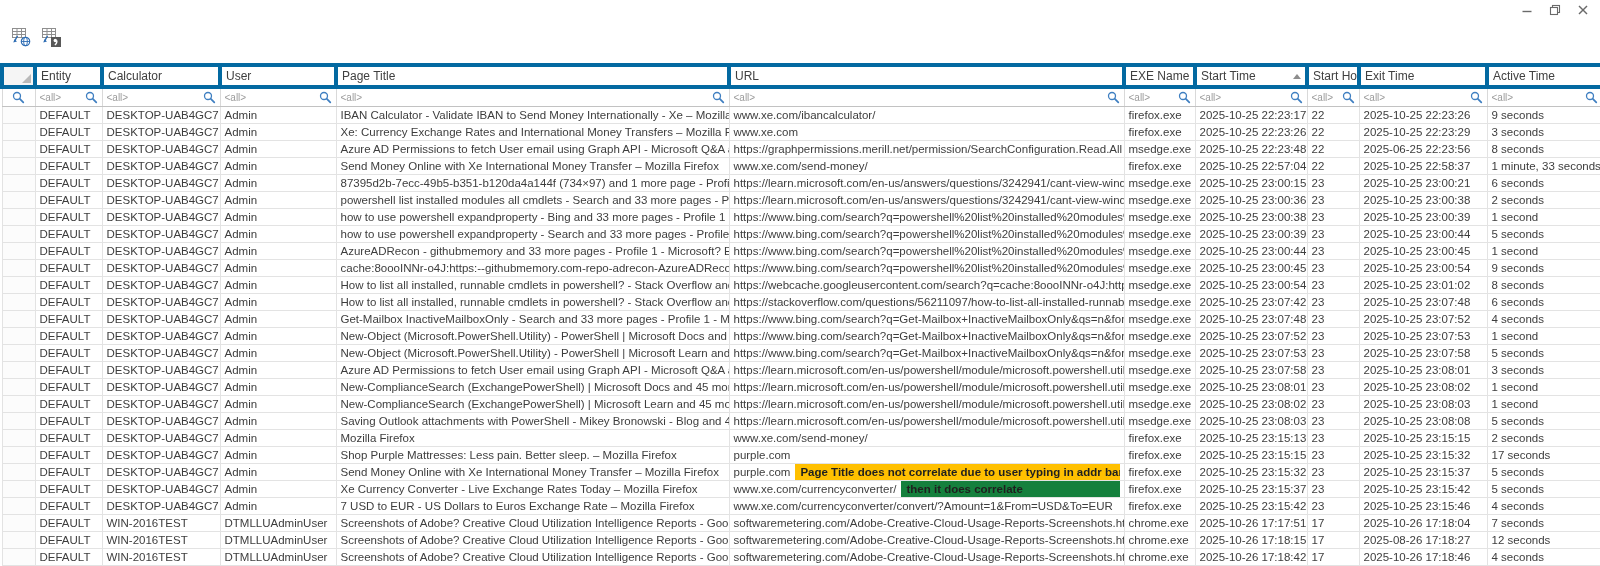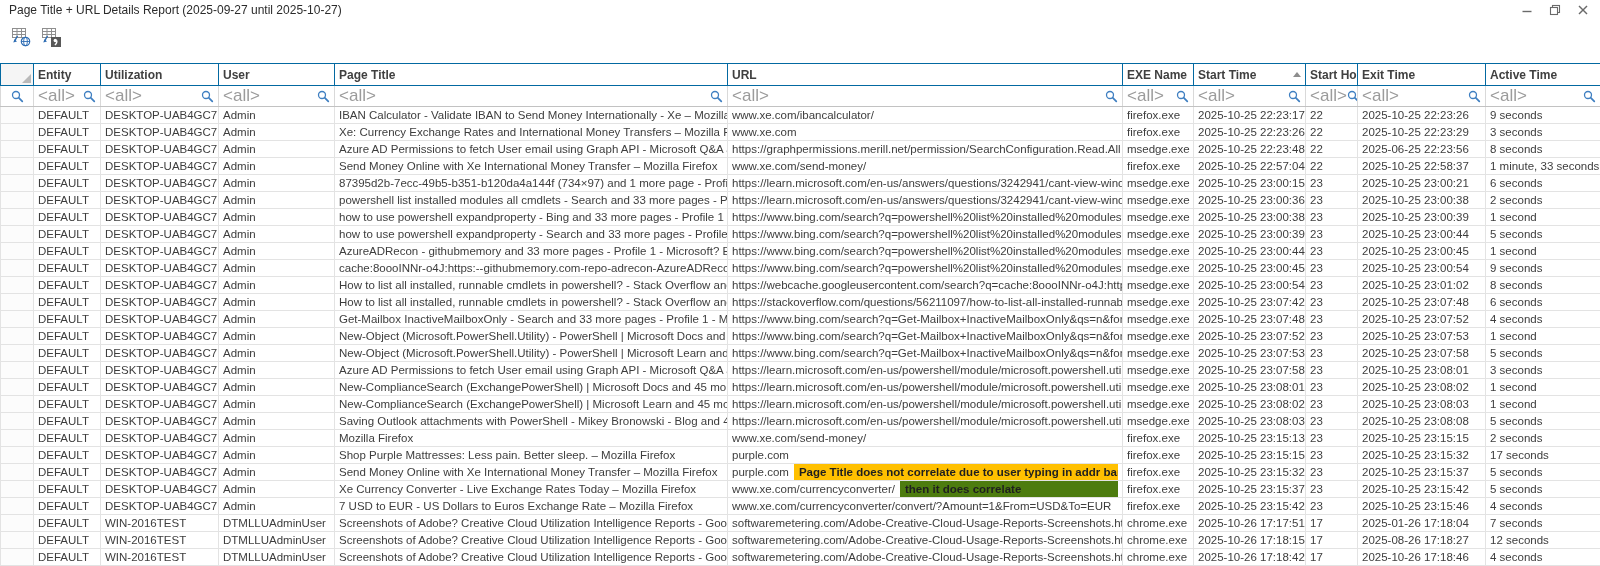--- a/index.html
+++ b/index.html
@@ -13,44 +13,43 @@
   .title{position:absolute;left:9px;top:3px;font-size:12px;color:#2b2b2b;white-space:nowrap;}
   .winbtns{position:absolute;right:10px;top:2px;display:flex;gap:13px;align-items:center;}
   .winbtn{width:15px;height:15px;display:flex;align-items:center;justify-content:center;cursor:default;}
   
   .toolbar{height:40px;padding:3px 0 0 9px;display:flex;gap:6px;align-items:flex-start;background:#fff;}
   .tbtn{width:24px;height:24px;display:flex;align-items:center;justify-content:center;}
   
   .grid{position:absolute;left:0;top:63px;}
   table{border-collapse:collapse;table-layout:fixed;width:1600px;}
   th,td{overflow:hidden;white-space:nowrap;padding:0 4px;box-sizing:border-box;}
-  th{height:22px;border:1px solid #0369a1;background:#fff;font-weight:bold;
+  th{height:22px;border:4px solid #0369a1;background:#fff;font-weight:normal;
      font-size:12px;color:#404040;text-align:left;}
   th.ind{position:relative;background:#f5f5f5;}
   .hwrap{display:flex;align-items:center;justify-content:space-between;}
   .sortasc{width:0;height:0;border-left:4px solid transparent;border-right:4px solid transparent;
            border-bottom:5px solid #8d8d8d;margin-left:2px;flex:0 0 auto;}
   .corner{position:absolute;right:2px;bottom:2px;width:0;height:0;
           border-left:9px solid transparent;border-bottom:9px solid #b9b9b9;}
-  tr.filter td{height:19px;border:1px solid #d9d9d9;border-bottom:1px solid #c2c2c2;font-size:17px;margin-top:40px;}
+  tr.filter td{height:19px;border:1px solid #d9d9d9;border-bottom:1px solid #c2c2c2;font-size:10px;margin-top:40px;}
   .fwrap{display:flex;align-items:center;justify-content:space-between;height:100%;}
   .fwrap.center{justify-content:center;}
   .fval{color:#9b9b9b;}
   tbody td{height:17px;border:1px solid #e3e3e3;font-size:11.5px;line-height:16px;color:#3d3d3d;}
   td.ind{background:#fcfcfc;}
   .uwrap{display:flex;align-items:center;height:100%;}
   .url-text{flex:0 0 auto;text-align:right;}
   .note{flex:1 1 auto;margin-left:5px;padding:0 5px;font-weight:bold;color:#1f1f1f;
         font-size:11.5px;line-height:16px;overflow:hidden;white-space:nowrap;}
 </style>
 </head>
 <body>
 
 <div class="titlebar">
-  <span class="title">Page Title + URL Details Report (2025-09-27 until 2025-10-27)</span>
   <div class="winbtns">
     <span class="winbtn">
       <svg width="12" height="12" viewBox="0 0 12 12">
           <line x1="1.5" y1="7.5" x2="10.5" y2="7.5" stroke="#6a6a6a" stroke-width="1.4"></line>
         </svg>
     </span>
     <span class="winbtn">
       <svg width="12" height="12" viewBox="0 0 12 12">
           <rect x="3.5" y="1.5" width="7" height="7" fill="none" stroke="#6a6a6a" stroke-width="1.1"></rect>
           <rect x="1.5" y="3.5" width="7" height="7" fill="#fff" stroke="#6a6a6a" stroke-width="1.1"></rect>
@@ -116,21 +115,21 @@
           <th class="ind">
             <div class="corner"></div>
           </th>
           <th>
             <div class="hwrap">
               <span>Entity</span>
             </div>
           </th>
           <th>
             <div class="hwrap">
-              <span>Utilization</span>
+              <span>Calculator</span>
             </div>
           </th>
           <th>
             <div class="hwrap">
               <span>User</span>
             </div>
           </th>
           <th>
             <div class="hwrap">
               <span>Page Title</span>
@@ -647,21 +646,21 @@
         </tr>
         <tr>
           <td class="ind"></td>
           <td>DEFAULT</td>
           <td>DESKTOP-UAB4GC7</td>
           <td>Admin</td>
           <td>Xe Currency Converter - Live Exchange Rates Today – Mozilla Firefox</td>
           <td>
             <div class="uwrap">
               <span class="url-text">www.xe.com/currencyconverter/</span>
-              <span class="note" style="background: #4d7c0f;">then it does correlate</span>
+              <span class="note" style="background: #15803d;">then it does correlate</span>
             </div>
           </td>
           <td>firefox.exe</td>
           <td>2025-10-25 23:15:37</td>
           <td>23</td>
           <td>2025-10-25 23:15:42</td>
           <td>5 seconds</td>
         </tr>
         <tr>
           <td class="ind"></td>
@@ -687,21 +686,21 @@
           <td>DTMLLUAdminUser</td>
           <td>Screenshots of Adobe? Creative Cloud Utilization Intelligence Reports - Google C...</td>
           <td>
             <div class="uwrap">
               <span class="url-text">softwaremetering.com/Adobe-Creative-Cloud-Usage-Reports-Screenshots.html</span>
             </div>
           </td>
           <td>chrome.exe</td>
           <td>2025-10-26 17:17:51</td>
           <td>17</td>
-          <td>2025-01-26 17:18:04</td>
+          <td>2025-10-26 17:18:04</td>
           <td>7 seconds</td>
         </tr>
         <tr>
           <td class="ind"></td>
           <td>DEFAULT</td>
           <td>WIN-2016TEST</td>
           <td>DTMLLUAdminUser</td>
           <td>Screenshots of Adobe? Creative Cloud Utilization Intelligence Reports - Google C...</td>
           <td>
             <div class="uwrap">

